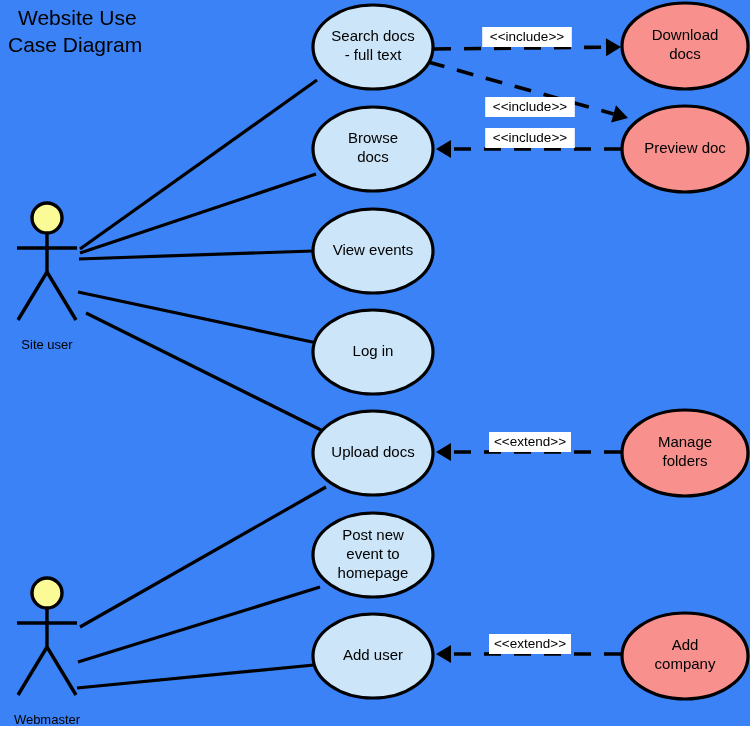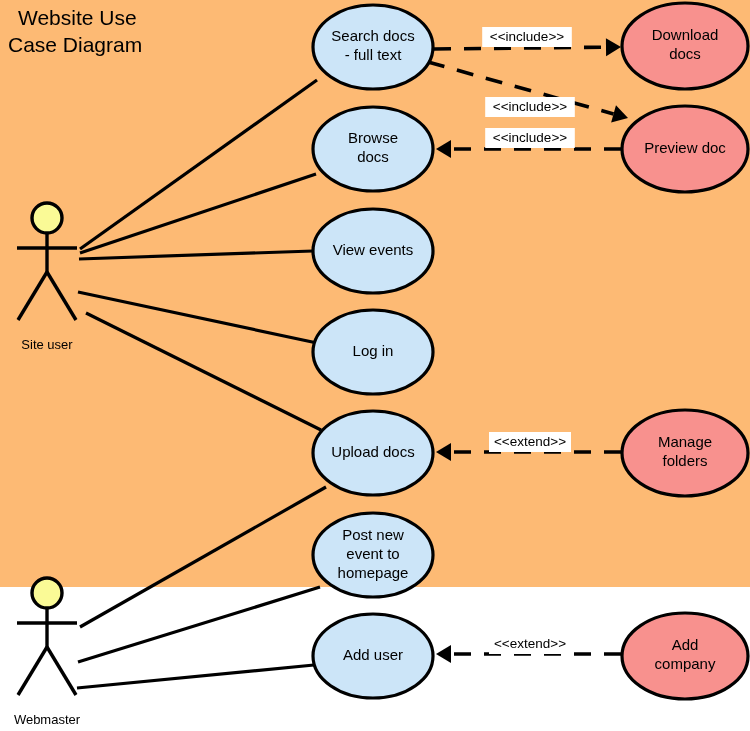--- a/index.html
+++ b/index.html
@@ -9,22 +9,22 @@
   }
   body {
     width: 750px;
     height: 731px;
     font-family: "Liberation Sans", sans-serif;
     overflow: hidden;
   }
   #diagram-root {
     position: relative;
     width: 750px;
-    height: 587px;
-    background: #fdba74;
+    height: 726px;
+    background: #3b82f6;
   }
   svg.canvas {
     position: absolute;
     top: 0;
     left: 0;
     width: 750px;
     height: 731px;
     display: block;
   }
   .uc-ellipse {

